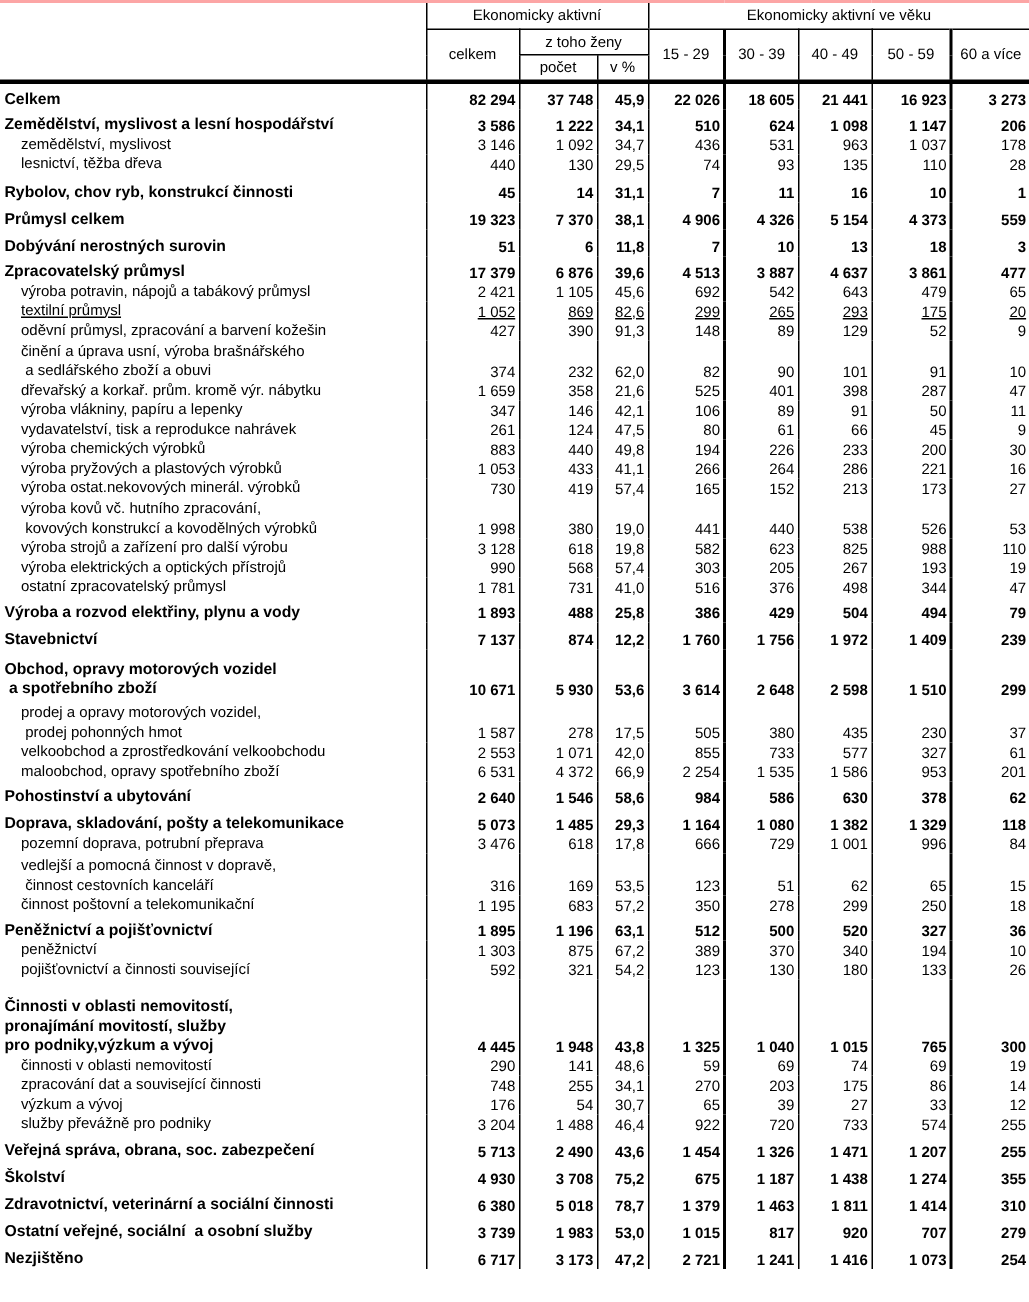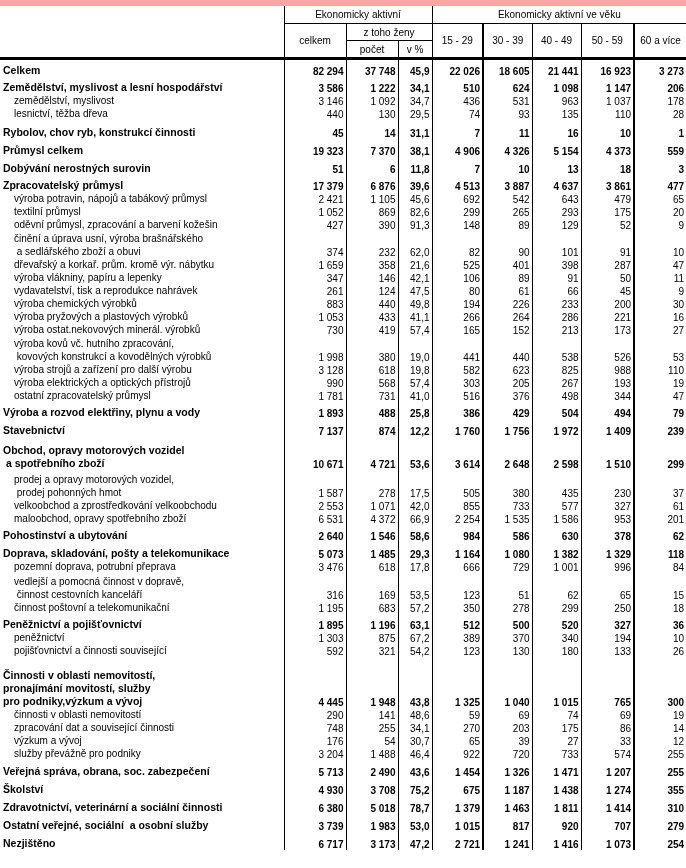--- a/index.html
+++ b/index.html
@@ -11,21 +11,21 @@
   col.c-pct { width: 34px; }
   col.c-age1 { width: 51px; }
   col.c-age2 { width: 49px; }
   col.c-age3 { width: 49px; }
   col.c-age4 { width: 53px; }
   col.c-age5 { width: 52px; }
   thead th { font-weight: normal; font-size: 10px; text-align: center; padding: 0; color: #000; }
   thead tr.h1 th { height: 17px; }
   thead tr.h2 th { height: 16px; }
   thead tr.h3 th { height: 16px; }
-  thead { border-top: 6px solid #fca5a5; border-bottom: 3px solid #000; }
+  thead { border-top: 2px solid #fca5a5; border-bottom: 3px solid #000; }
   .bl { border-left: 1px solid #000; }
   .blt { border-left: 2px solid #000; }
   .bb { border-bottom: 1px solid #000; }
   td { padding: 0 2px 0 0; font-size: 10px; vertical-align: bottom; white-space: nowrap; }
   td.lbl { text-align: left; padding-left: 3px; white-space: pre; line-height: 13px; }
   td.num { text-align: right; border-left: 1px solid #000; }
   td.num.thick { border-left: 2px solid #000; }
   tr.bold td { font-weight: bold; font-size: 10px; }
   tr.bold td.lbl { font-size: 10.5px; }
   tr.sub td.lbl { padding-left: 14px; }
@@ -158,21 +158,21 @@
         <td class="lbl">výroba potravin, nápojů a tabákový průmysl</td>
         <td class="num">2 421</td>
         <td class="num">1 105</td>
         <td class="num">45,6</td>
         <td class="num">692</td>
         <td class="num thick">542</td>
         <td class="num">643</td>
         <td class="num">479</td>
         <td class="num thick">65</td>
       </tr>
-      <tr class="sub" style="height: 13px;">
+      <tr class="sub" style="height: 13px; text-decoration: underline;">
         <td class="lbl">textilní průmysl</td>
         <td class="num">1 052</td>
         <td class="num">869</td>
         <td class="num">82,6</td>
         <td class="num">299</td>
         <td class="num thick">265</td>
         <td class="num">293</td>
         <td class="num">175</td>
         <td class="num thick">20</td>
       </tr>
@@ -329,21 +329,21 @@
         <td class="num">1 760</td>
         <td class="num thick">1 756</td>
         <td class="num">1 972</td>
         <td class="num">1 409</td>
         <td class="num thick">239</td>
       </tr>
       <tr class="bold" style="height: 33px; margin-left: 20px;">
         <td class="lbl">Obchod, opravy motorových vozidel
  a spotřebního zboží</td>
         <td class="num">10 671</td>
-        <td class="num">4 721</td>
+        <td class="num">5 930</td>
         <td class="num">53,6</td>
         <td class="num">3 614</td>
         <td class="num thick">2 648</td>
         <td class="num">2 598</td>
         <td class="num">1 510</td>
         <td class="num thick">299</td>
       </tr>
       <tr class="sub" style="height: 29px; margin-top: 12px;">
         <td class="lbl">prodej a opravy motorových vozidel,
  prodej pohonných hmot</td>

